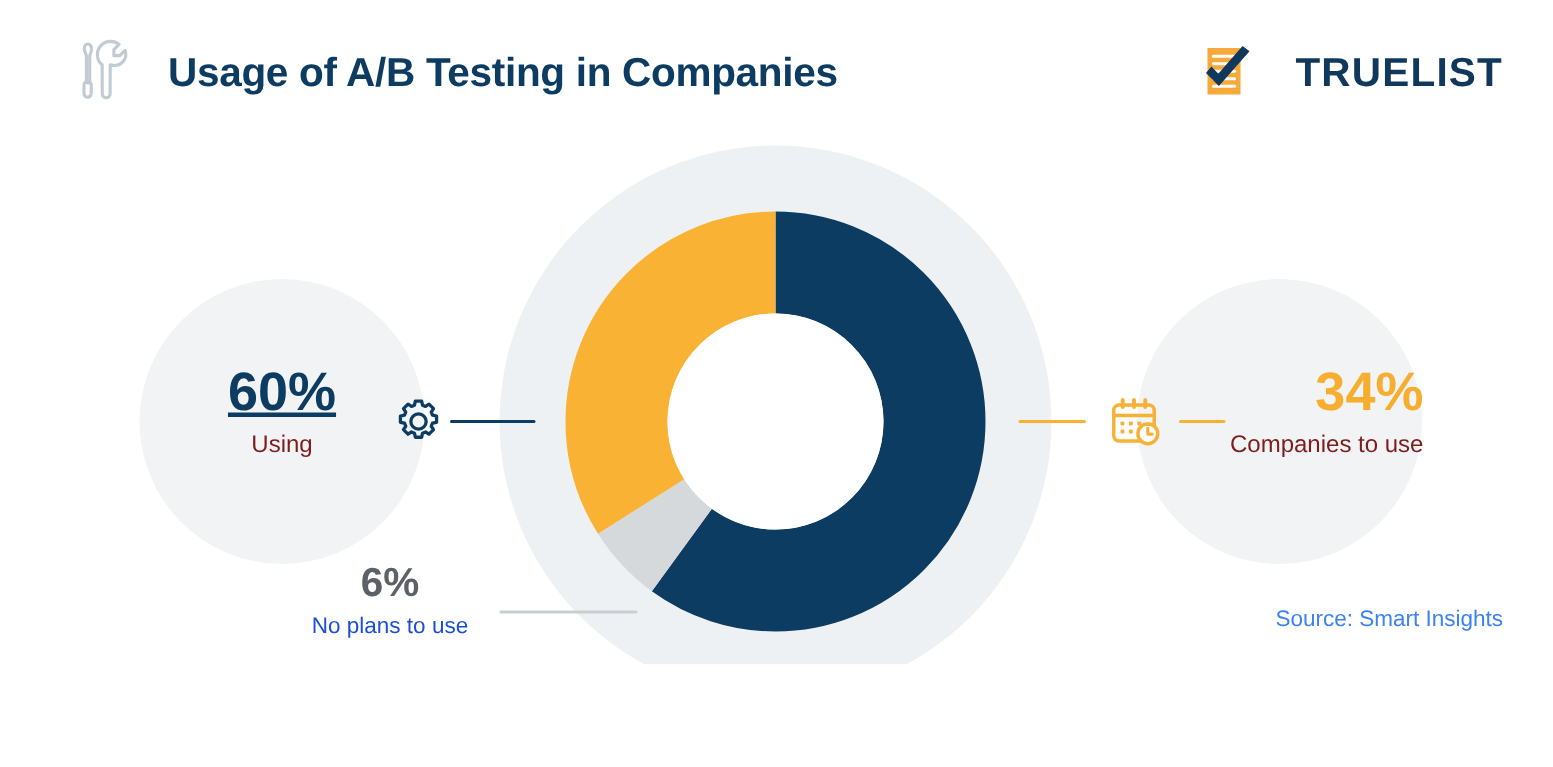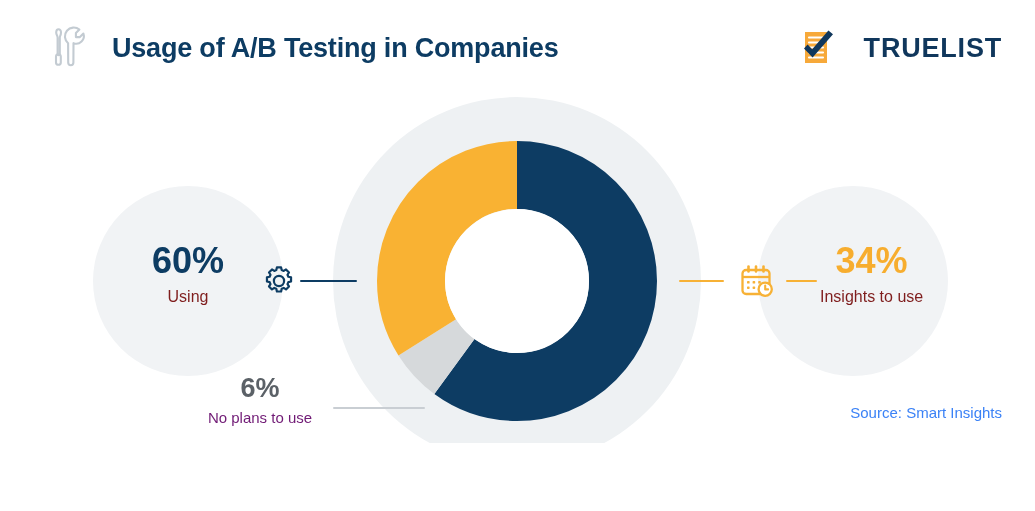--- a/index.html
+++ b/index.html
@@ -115,28 +115,28 @@
     line-height: 1;
   }
   .stat-label {
     font-size: 16px;
     line-height: 1.2;
     color: #7f1d1d;
     margin-top: 8px;
   }
 
   .stat-left  { left: 108px; top: 243px; width: 160px; text-align: center; }
-  .stat-left .stat-value  { color: #0d3c63; }
-
-  .stat-right { left: 820px; top: 243px; text-align: center; }
+  .stat-left .stat-value  { color: #0d3c63; text-decoration: underline; }
+
+  .stat-right { left: 820px; top: 243px; text-align: right; }
   .stat-right .stat-value { color: #f7ad2e; }
 
   .stat-bottom { left: 176px; top: 375px; width: 168px; text-align: center; }
   .stat-bottom .stat-value { color: #5b6167; font-size: 27px; }
-  .stat-bottom .stat-label { color: #701a75; font-size: 15px; margin-top: 7px; }
+  .stat-bottom .stat-label { color: #1d4ed8; font-size: 15px; margin-top: 7px; }
 
   .gear-icon {
     position: absolute;
     left: 262px;
     top: 264px;
     width: 34px;
     height: 34px;
   }
   .calendar-icon {
     position: absolute;
@@ -239,21 +239,21 @@
       <rect x="20.2" y="19.0" width="2.6" height="2.6" rx="0.7"></rect>
       <rect x="9.0" y="24.4" width="2.6" height="2.6" rx="0.7"></rect>
       <rect x="14.6" y="24.4" width="2.6" height="2.6" rx="0.7"></rect>
     </g>
     <circle cx="27.2" cy="27.2" r="6.6" fill="#ffffff" stroke="#f7b135" stroke-width="2.3"></circle>
     <path d="M27.2 23.6v3.8h2.9" fill="none" stroke="#f7b135" stroke-width="2.1" stroke-linecap="round" stroke-linejoin="round"></path>
   </svg>
 
   <div class="stat stat-right">
     <div class="stat-value">34%</div>
-    <div class="stat-label">Insights to use</div>
+    <div class="stat-label">Companies to use</div>
   </div>
 
   <div class="stat stat-bottom">
     <div class="stat-value">6%</div>
     <div class="stat-label">No plans to use</div>
   </div>
 
   <div class="source-note">Source: Smart Insights</div>
 
 </div>

